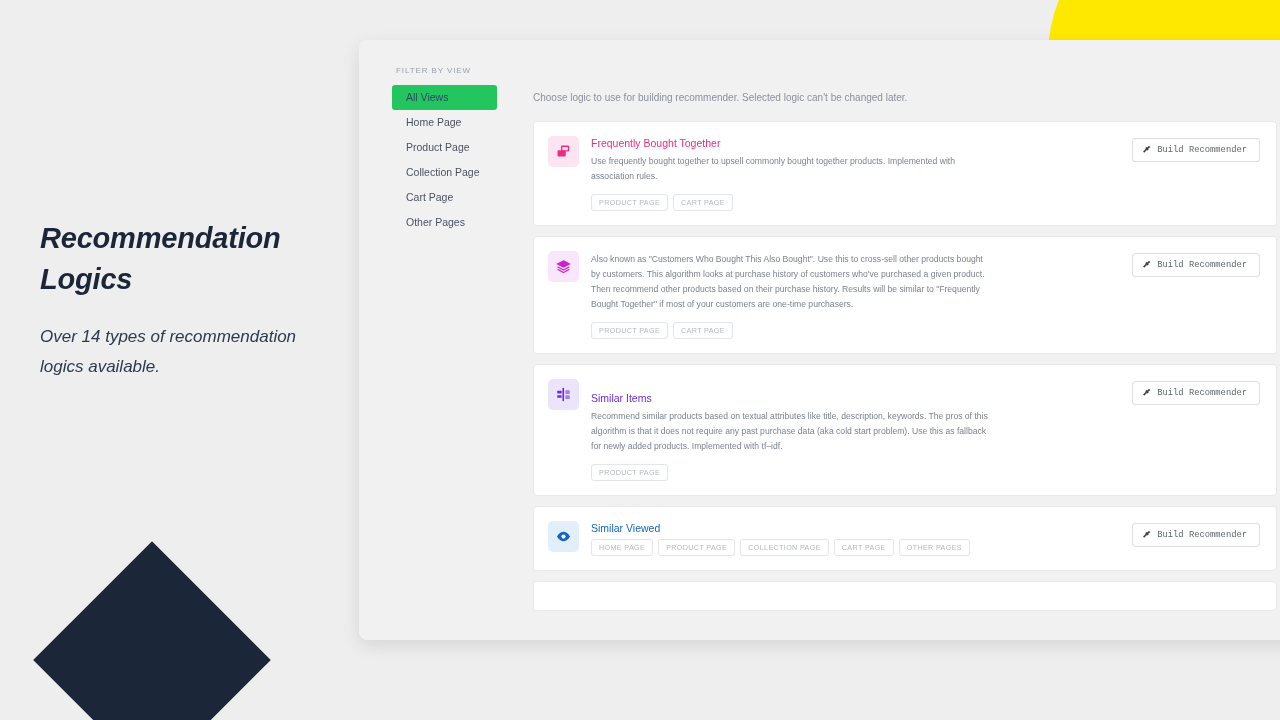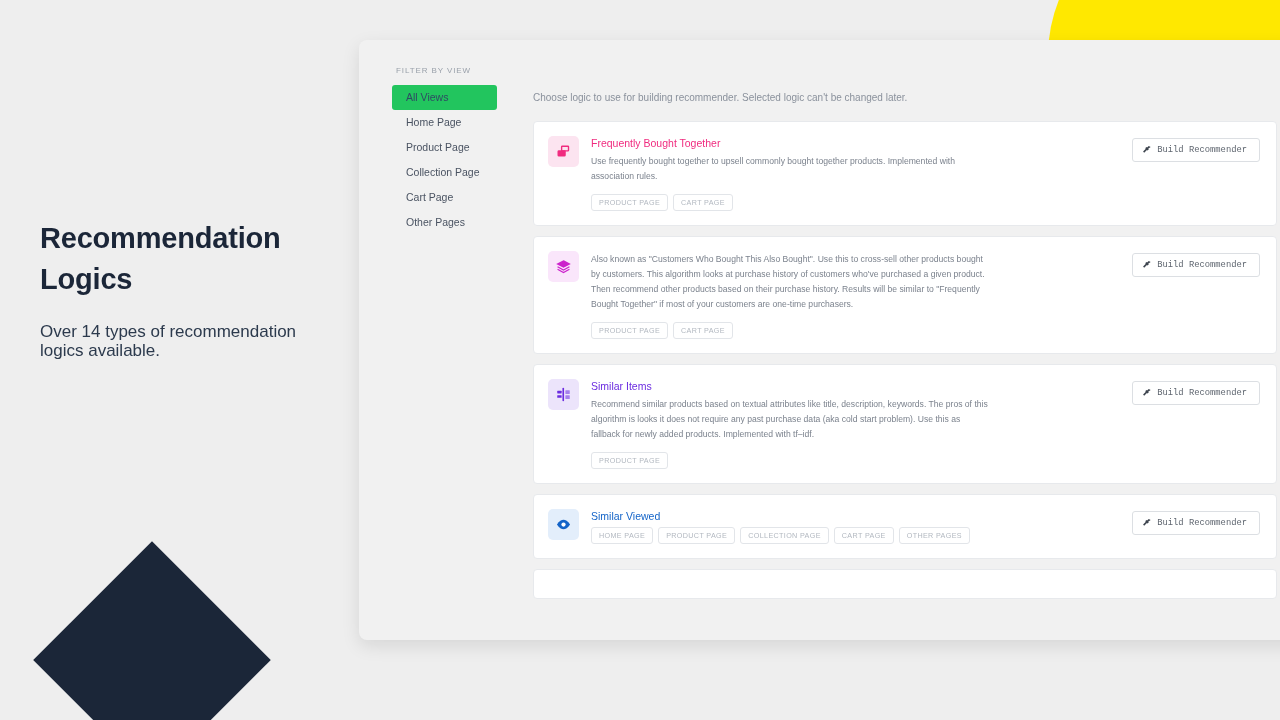--- a/index.html
+++ b/index.html
@@ -37,32 +37,33 @@
     z-index: 1;
   }
 
   
   .promo {
     position: absolute;
     left: 40px;
     top: 218px;
     width: 282px;
     z-index: 3;
+    font-style: italic;
   }
   .promo-title {
     font-size: 29px;
     line-height: 41px;
     font-weight: bold;
     color: #1b2638;
     margin: 0 0 22px 0;
     letter-spacing: -0.2px;
   }
   .promo-sub {
     font-size: 17px;
-    line-height: 19px;
+    line-height: 30px;
     color: #2c3a4d;
     margin: 0;
   }
 
   
   .app-window {
     position: absolute;
     left: 359px;
     top: 40px;
     width: 954px;
@@ -278,22 +279,22 @@
           <div class="card-icon" style="background: rgb(236, 228, 251);">
             <svg xmlns="http://www.w3.org/2000/svg" width="15" height="15" viewBox="0 0 24 24" fill="none" stroke="#6b2ce0" stroke-width="2">
               <rect x="2" y="6" width="7" height="4.2" rx="0.6" fill="#6b2ce0" stroke="none"></rect>
               <rect x="2" y="13" width="7" height="4.2" rx="0.6" fill="#6b2ce0" stroke="none"></rect>
               <line x1="11.6" y1="2.5" x2="11.6" y2="21.5" stroke-width="2.6" stroke-linecap="round"></line>
               <rect x="15" y="5" width="7" height="6" rx="0.8" opacity="0.55" fill="#6b2ce0" stroke="none"></rect>
               <rect x="15" y="13" width="7" height="6" rx="0.8" opacity="0.55" fill="#6b2ce0" stroke="none"></rect>
             </svg>
           </div>
           <div class="card-body">
-            <div class="card-title" style="color: rgb(107, 44, 224);">Similar Items</div>
-            <div class="card-desc">Recommend similar products based on textual attributes like title, description, keywords. The pros of this algorithm is looks it does not require any past purchase data (aka cold start problem). Use this as fallback for newly added products. Implemented with tf–idf.</div>
+            <div class="card-title" style="color: rgb(107, 44, 224); margin-top: 12px;">Similar Items</div>
+            <div class="card-desc">Recommend similar products based on textual attributes like title, description, keywords. The pros of this algorithm is that it does not require any past purchase data (aka cold start problem). Use this as fallback for newly added products. Implemented with tf–idf.</div>
             <div class="tag-row">
               <span class="tag">PRODUCT PAGE</span>
             </div>
           </div>
           <button class="build-btn">
             <span>
               <svg xmlns="http://www.w3.org/2000/svg" width="10" height="10" viewBox="0 0 24 24" fill="#3d444e">
                 <path d="M20.8 4.6 L16.2 2.2 L12.2 6.1 L10.6 4.6 L7.6 7.6 L9.2 9.2 L2.6 15.8 L5.2 18.4 L11.8 11.8 L13.4 13.4 L16.4 10.4 L14.8 8.8 Z"></path>
               </svg>
             </span>

